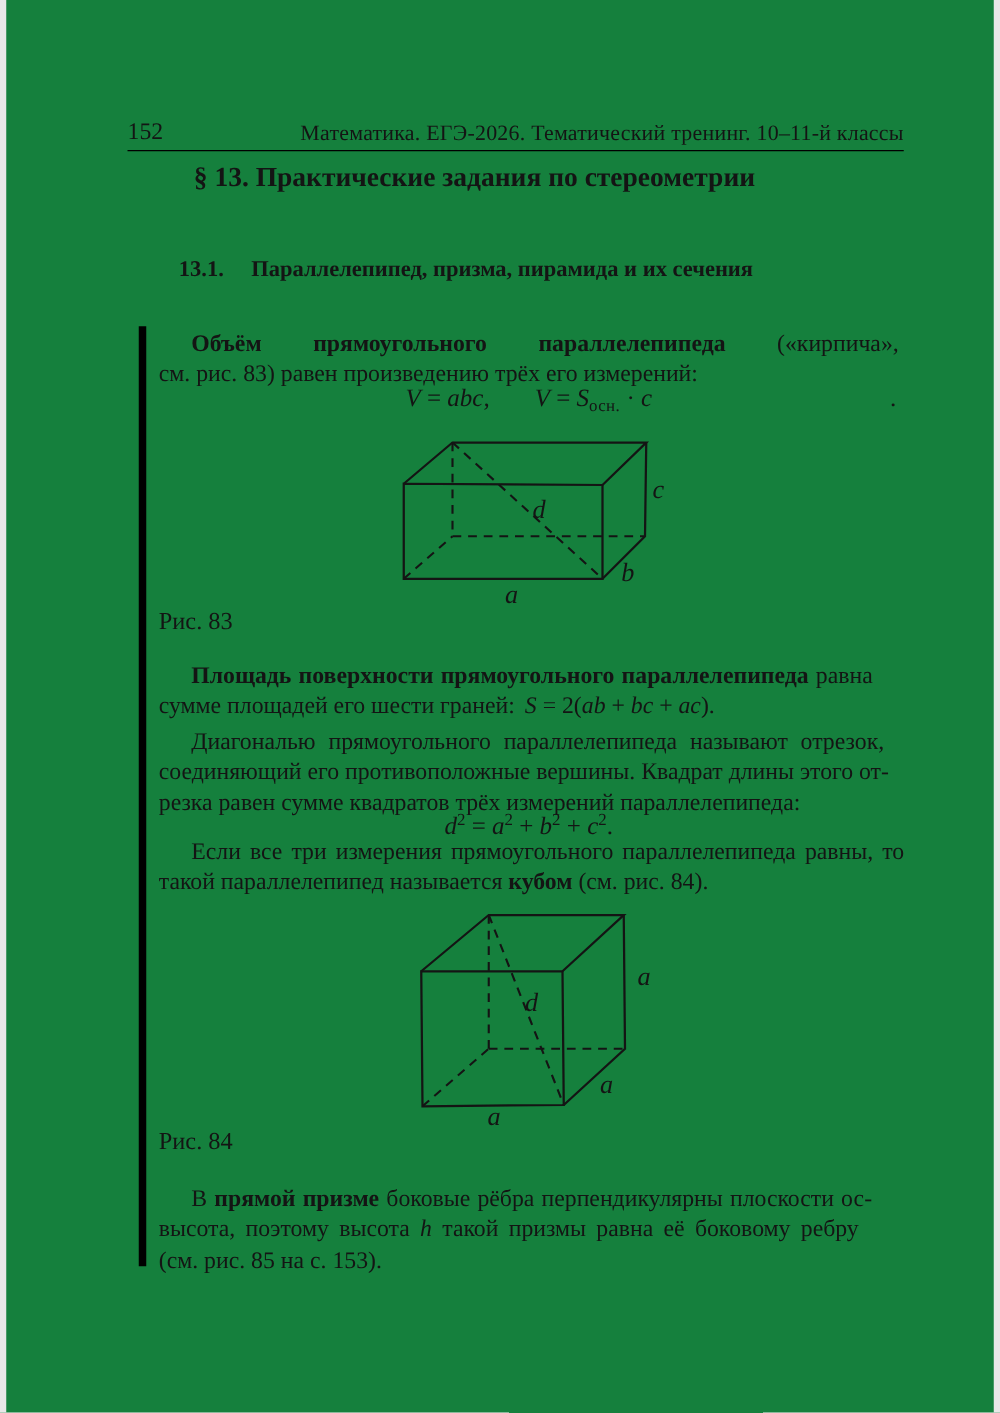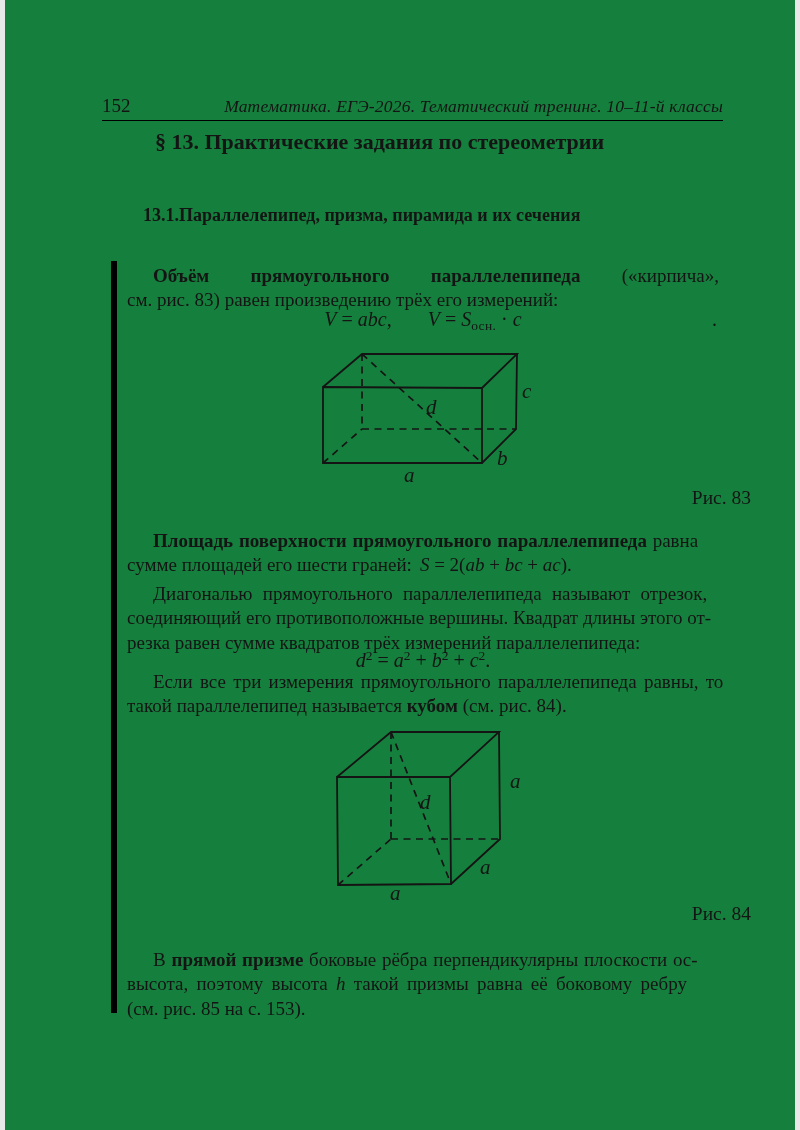--- a/index.html
+++ b/index.html
@@ -4,25 +4,25 @@
 <style>
   html,body{margin:0;padding:0;background:#e8e8e8}
   .page{position:relative;width:790px;height:1130px;margin:0 auto;background:#15803d;
         font-family:"Liberation Serif",serif;color:#141414;overflow:hidden}
   .abs{position:absolute}
   
   .header{left:97px;top:88px;width:621px;height:29px;border-bottom:1.7px solid #000;
           display:flex;justify-content:space-between;align-items:flex-end;
           padding-bottom:3px;box-sizing:content-box}
   .page-number{font-size:19px}
-  .book-title{font-size:17.5px;font-style:italic;letter-spacing:.2px}
+  .book-title{font-size:17.5px;letter-spacing:.2px}
   
   .h1{left:150px;top:129px;font-size:22px;font-weight:bold;white-space:nowrap}
   .h2{left:138px;top:205px;font-size:18px;font-weight:bold;white-space:nowrap}
-  .h2 .num{}
+  .h2 .num{margin-right:22px}
   
   .changebar{left:106px;top:261px;width:6px;height:752px;background:#000}
   
   .col{left:122px;width:592px;font-size:19px}
   .line{height:24.4px;line-height:24.4px;white-space:nowrap}
   .indent{padding-left:26px}
   .b{font-weight:bold}
   .mi{font-style:italic}
   .ws1{word-spacing:1px}.ws2{word-spacing:2.5px}.ws3{word-spacing:3.5px}.ws5{word-spacing:5.5px}
   .spread{display:flex;justify-content:space-between;padding-left:26px;height:24.4px;line-height:24.4px}
@@ -31,21 +31,21 @@
   .formula .gap{margin-left:36px}
   .msub{font-size:13.5px;font-style:normal;vertical-align:-4px;letter-spacing:.3px}
   .msup{font-size:13.5px;font-style:normal;vertical-align:7px}
   .trail{position:absolute;right:2px;top:0}
   .mspace{margin-left:8px}
   
   .fig svg{display:block}
   .edge{fill:none;stroke:#141414;stroke-width:1.8;stroke-linejoin:miter;stroke-linecap:butt}
   .hidden-edge{fill:none;stroke:#141414;stroke-width:1.7;stroke-dasharray:7 5.5}
   .fig text{font-family:"Liberation Serif",serif;font-style:italic;font-size:21px;fill:#141414}
-  .caption{left:140px;width:606px;text-align:right;font-size:19.5px}
+  .caption{left:122px;width:606px;text-align:left;font-size:19.5px}
 </style>
 </head>
 <body>
 
 <div class="page">
 
   <div class="abs header">
     <span class="page-number">152</span>
     <span class="book-title">Математика. ЕГЭ-2026. Тематический тренинг. 10–11-й классы</span>
   </div>

